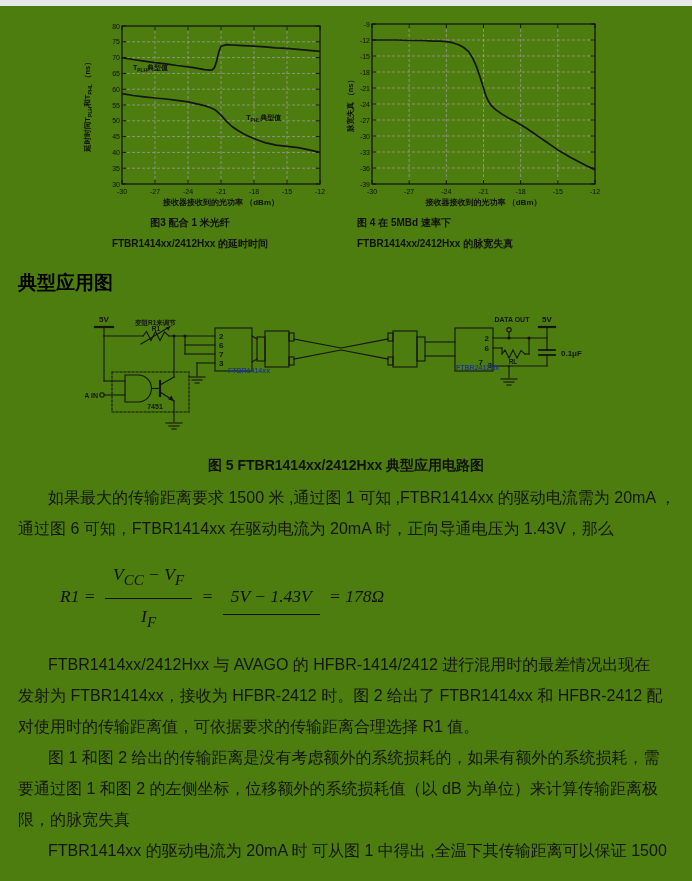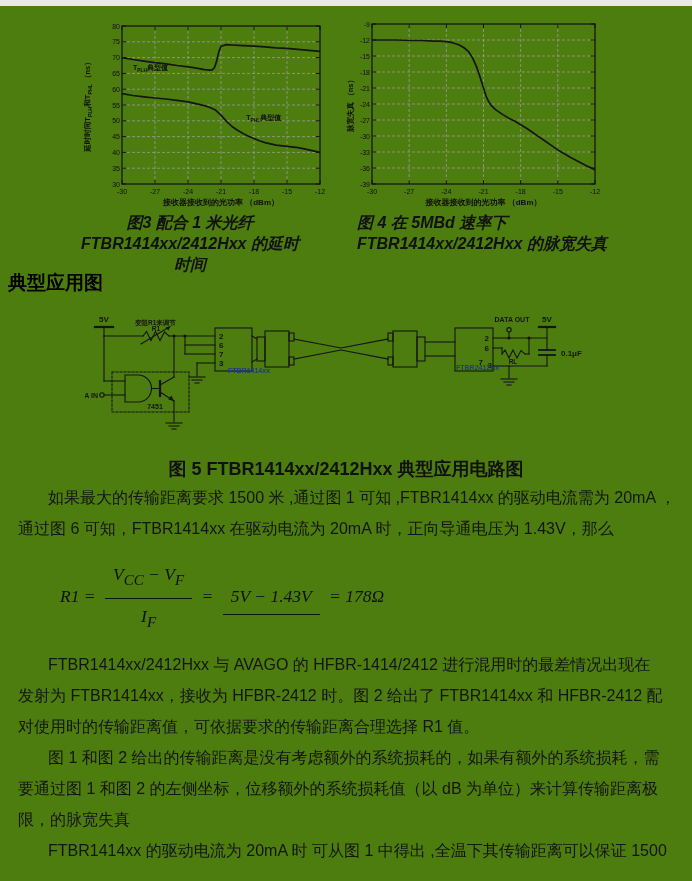--- a/index.html
+++ b/index.html
@@ -1,22 +1,22 @@
 <!DOCTYPE html>
 <html><head>
 <meta charset="utf-8">
 <style>
   html,body{margin:0;padding:0;background:#e8e8e8;}
   #page{position:relative;width:692px;height:881px;background:#4d7c0f;margin:6px auto;
         font-family:"Liberation Sans",sans-serif;color:#151515;overflow:hidden;}
   .chart{position:absolute;}
-  .caption{position:absolute;font-weight:bold;font-size:16px;line-height:21px;color:#111;font-style:italic;}
-  .section-heading{position:absolute;left:8px;top:264px;font-size:19px;font-weight:bold;color:#000;}
+  .caption{position:absolute;font-weight:bold;font-size:10px;line-height:21px;color:#111;}
+  .section-heading{position:absolute;left:18px;top:264px;font-size:19px;font-weight:bold;color:#000;}
   .fig5-caption{position:absolute;left:0;top:451px;width:692px;text-align:center;
-                font-weight:bold;font-size:18px;color:#111;}
+                font-weight:bold;font-size:14px;color:#111;}
   #bodytext{position:absolute;left:18px;top:476px;width:660px;font-size:16px;line-height:31px;}
   #bodytext .line{white-space:nowrap;}
   #bodytext .ind{padding-left:30px;}
   .formula{margin:15px 0 12px 42px;font-family:"Liberation Serif",serif;font-style:italic;
            font-size:17.5px;color:#111;}
   .formula .frac{display:inline-block;text-align:center;vertical-align:middle;margin:0 5px;}
   .formula .num{display:block;border-bottom:1.5px solid #111;padding:0 8px 2px;}
   .formula .den{display:block;padding-top:2px;}
   .formula sub{font-size:15px;}
   svg text{font-family:"Liberation Sans",sans-serif;}

